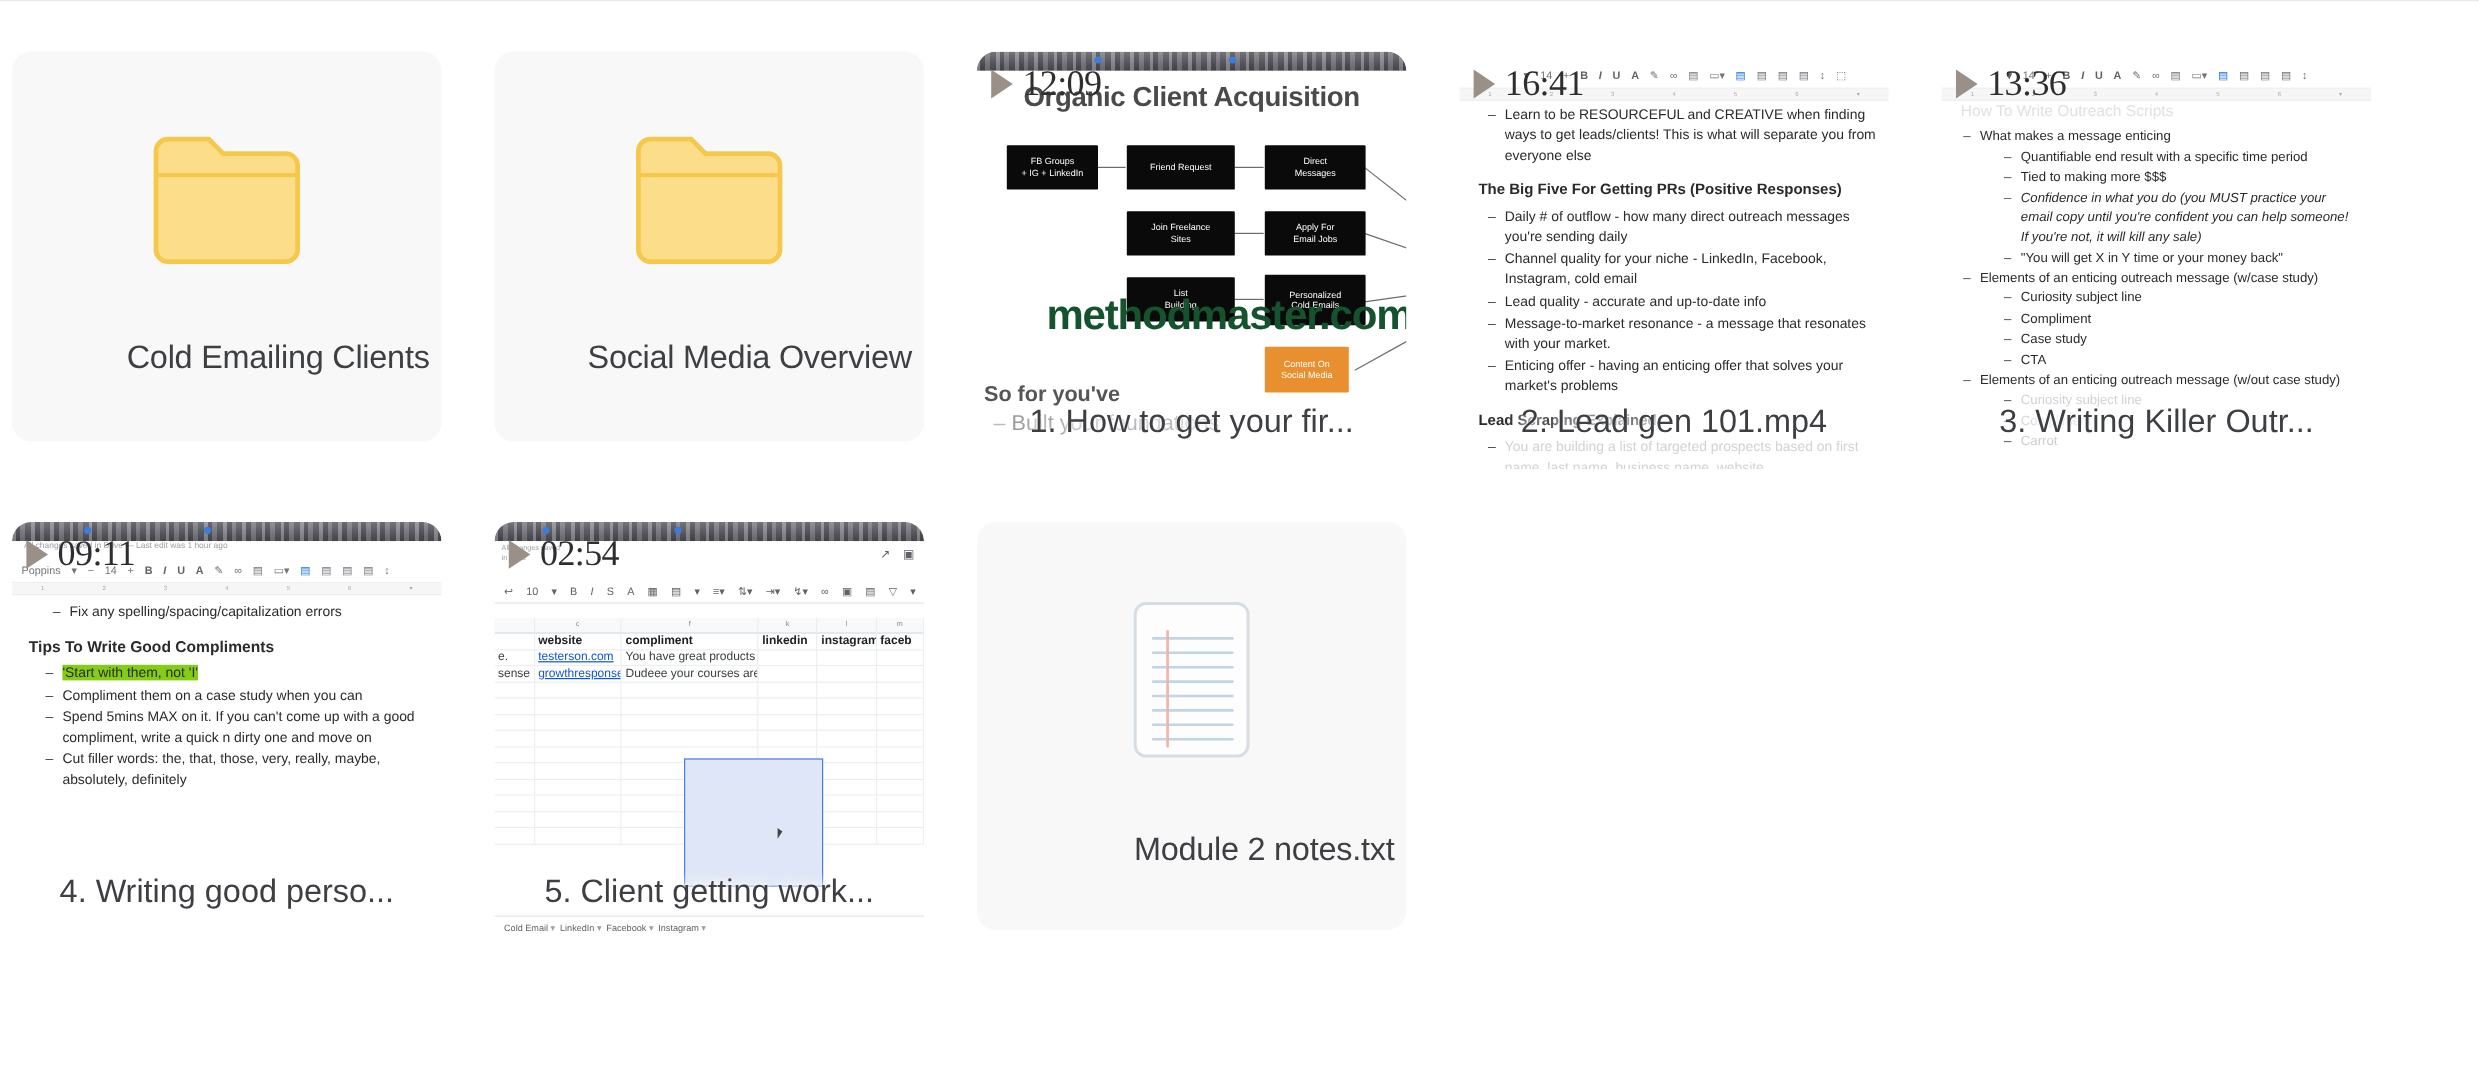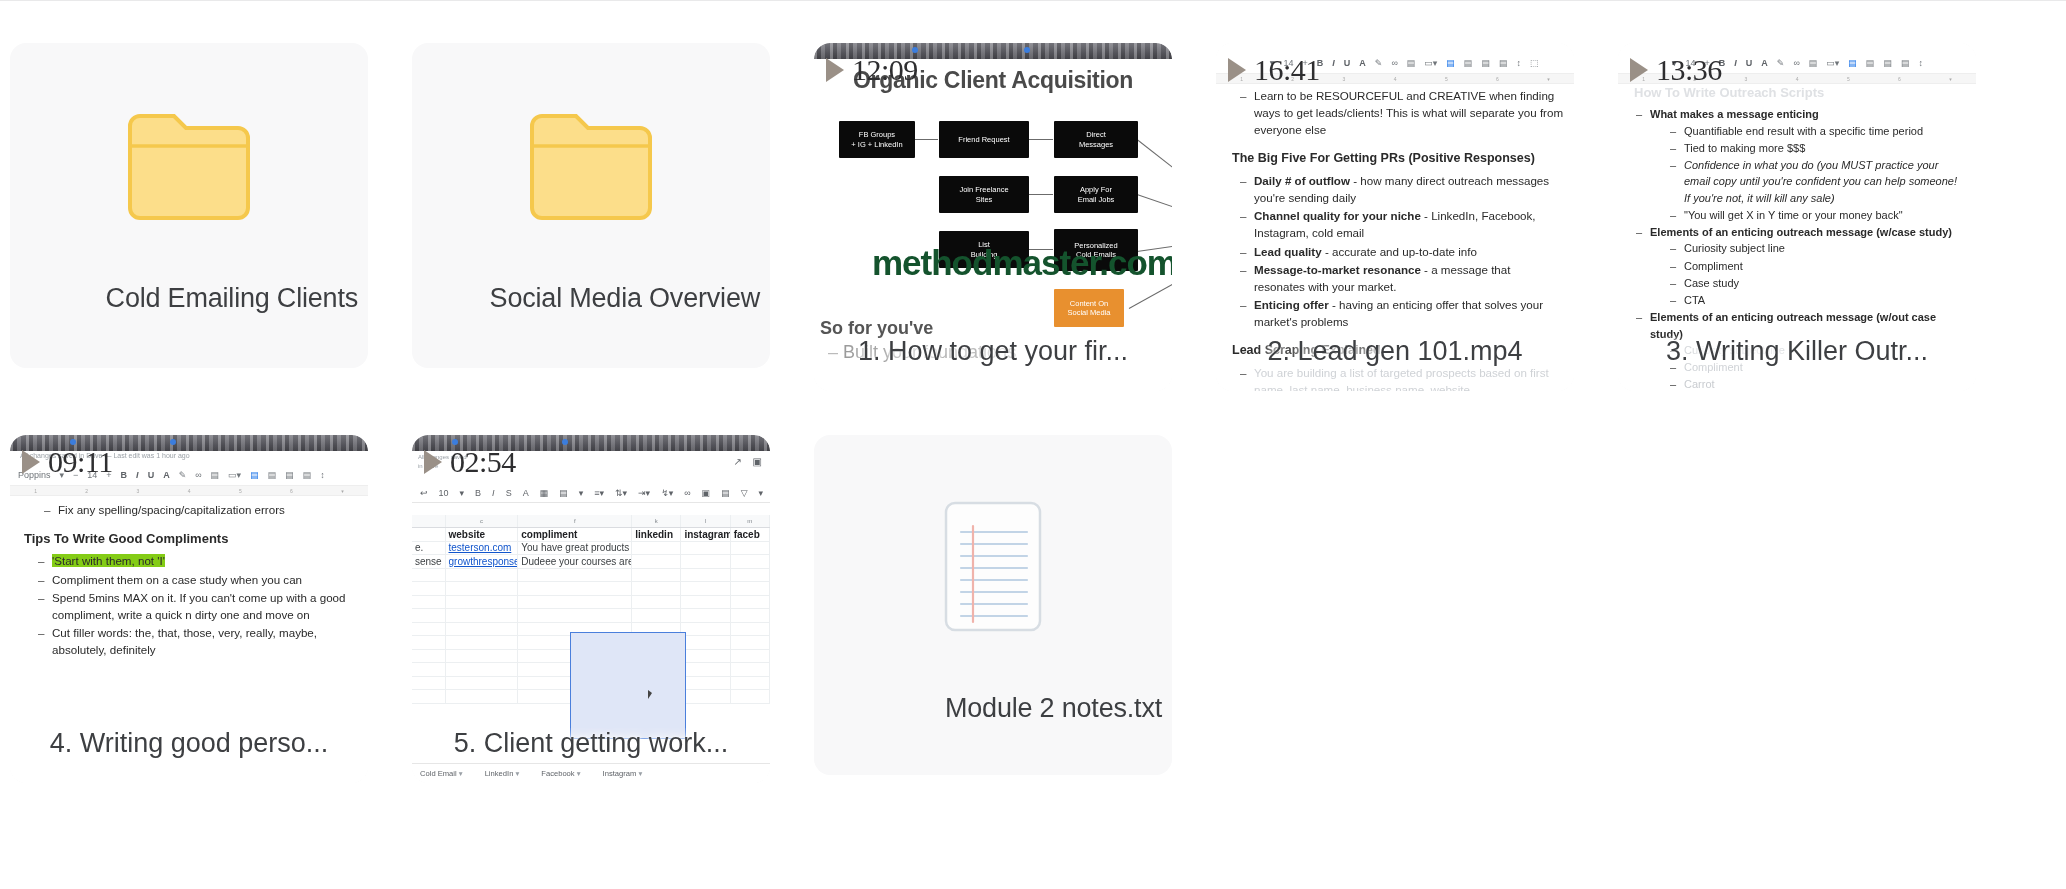--- a/index.html
+++ b/index.html
@@ -145,21 +145,21 @@
     position:absolute; top:31px; left:0; right:0; height:10px;
     background:#f6f6f6; border-bottom:1px solid #eee;
     font-size:5px; color:#aaa;
     display:flex; align-items:center; justify-content:space-around;
   }
   .doc-body {
     position:absolute; top:44px; left:16px; right:10px; bottom:0;
     font-size:11.6px; line-height:1.48; color:#2a2a2a;
   }
   .doc-body.sm { font-size:11px; }
-  .b { font-weight:bold; }
+  .b { font-weight:normal; }
   .i { font-style:italic; }
   .h { font-weight:bold; font-size:12.5px; display:block; margin:11px 0 4px; }
   ul.l0 { list-style:none; }
   ul.l0 > li { position:relative; padding-left:16px; margin-bottom:1px; }
   ul.l0 > li::before { content:"–"; position:absolute; left:2px; color:#444; }
   ul.l1 { list-style:none; margin-left:18px; }
   ul.l1 > li { position:relative; padding-left:16px; margin-bottom:1px; }
   ul.l1 > li::before { content:"–"; position:absolute; left:2px; color:#444; }
   .sel { background:#84cc16; }
   .fade { color:#cfd2d6; }
@@ -191,21 +191,21 @@
   .link { color:#1155cc; text-decoration:underline; }
   .selbox {
     position:absolute; left:158px; top:104px; width:116px; height:107px;
     background:#dfe6f7; border:1.6px solid #4a7fdc;
   }
   .cursor-arrow { position:absolute; left:236px; top:162px; width:0;height:0;
     border-left:4px solid #444; border-top:3px solid transparent; border-bottom:6px solid transparent; }
   .sheet-tabs {
     position:absolute; bottom:0; left:0; right:0; height:20px;
     border-top:1px solid #e6e6e6; background:#fff;
-    display:flex; align-items:center; gap:22px; padding-left:8px;
+    display:flex; align-items:center; gap:4px; padding-left:8px;
     font-size:7.6px; color:#5f6368;
   }
   .sheet-tabs span::after { content:" ▾"; color:#9aa0a6; }
 </style>
 </head>
 <body>
 
 <div class="top-rule"></div>
 
 <div class="grid">

